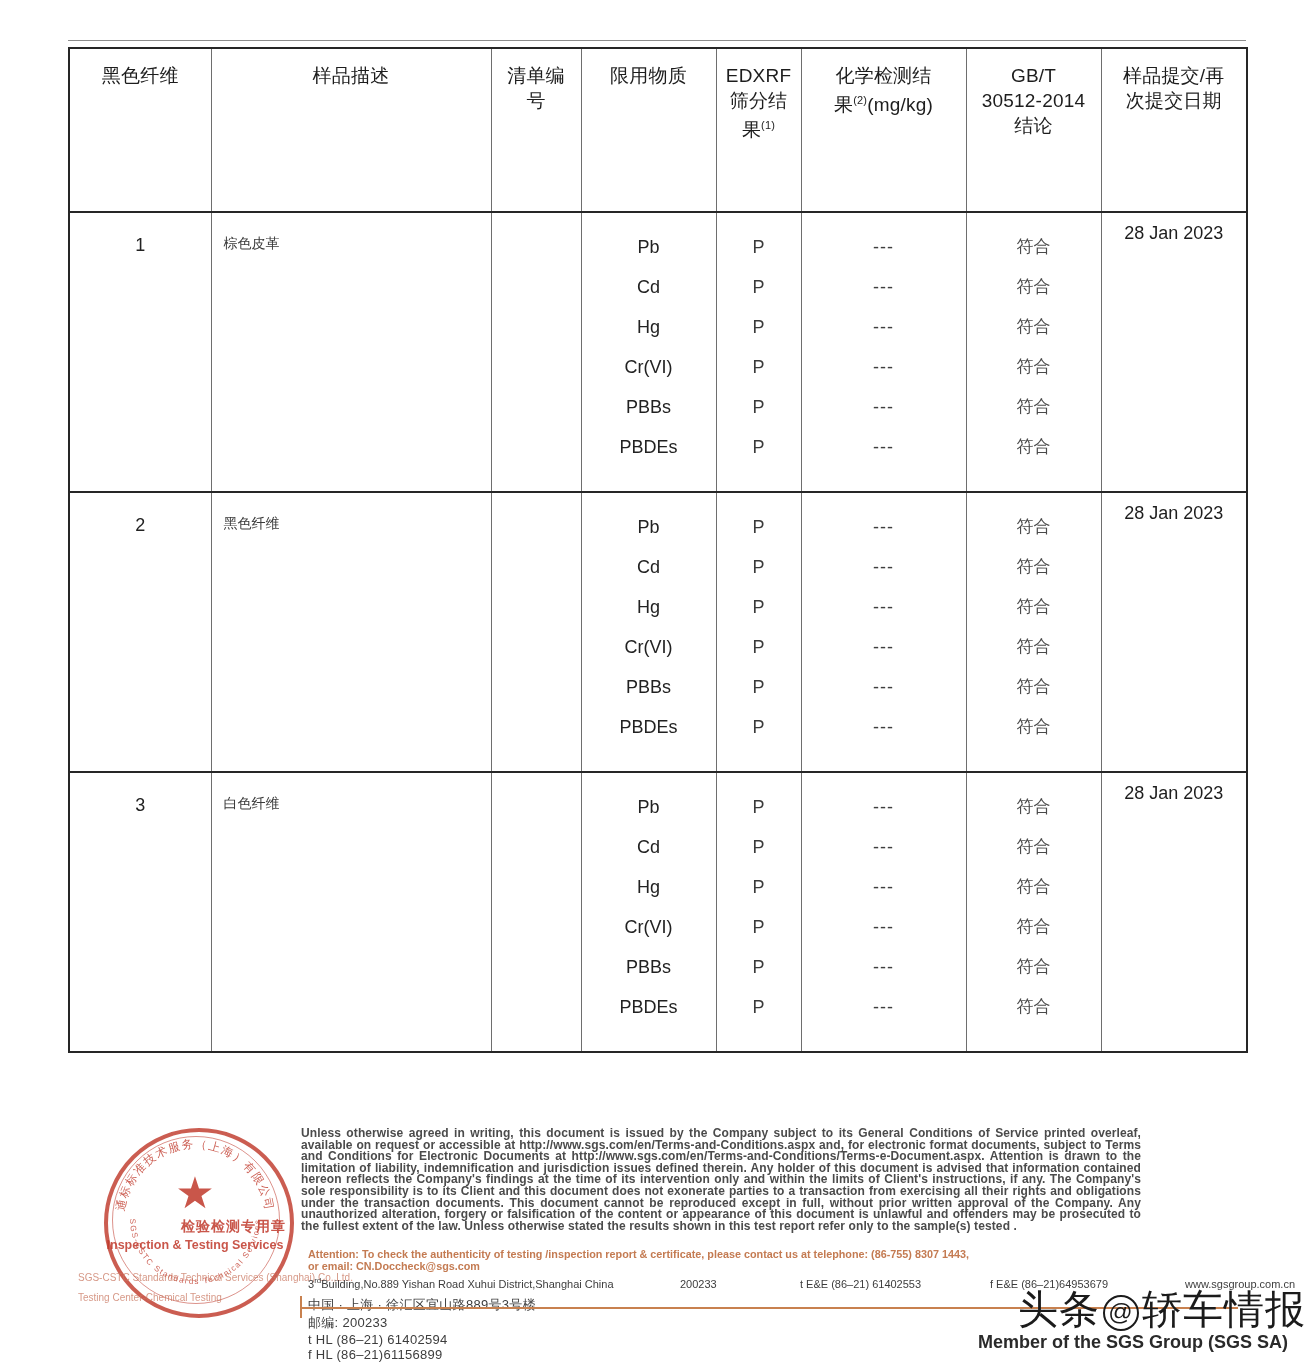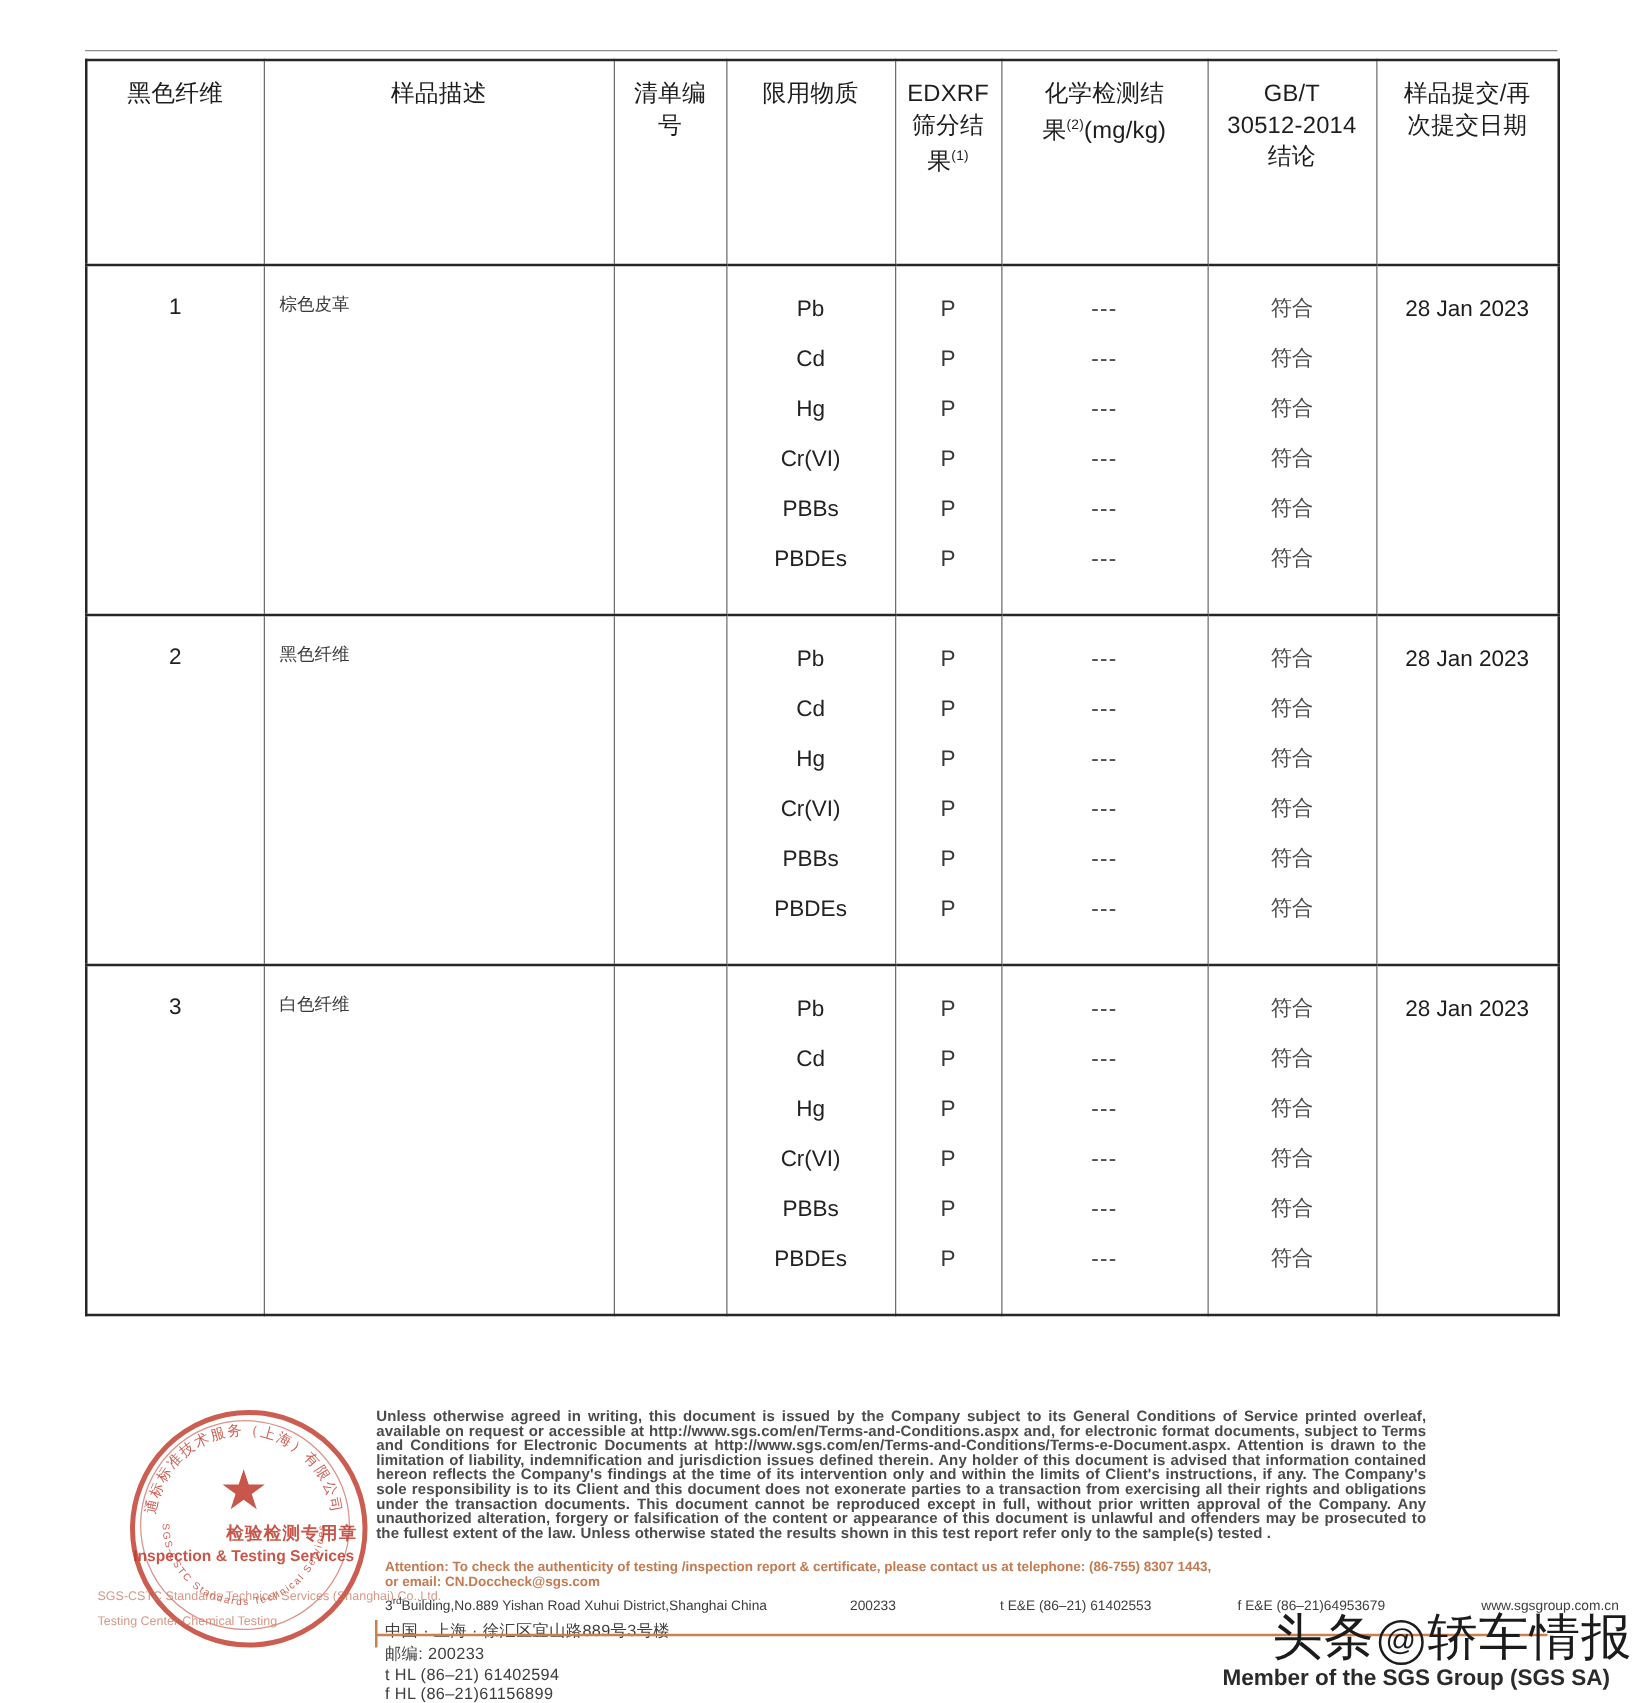--- a/index.html
+++ b/index.html
@@ -47,21 +47,21 @@
     letter-spacing:.2px;
   }
   .hd .ln{display:block;}
   .hd sup{font-size:11px;vertical-align:super;}
 
   
   .cell{font-size:18px;color:#222;}
   .c-no{text-align:center;padding-top:22px;font-size:18px;}
   .c-desc{text-align:left;padding:22px 0 0 12px;font-size:14px;color:#3a3a3a;}
   .c-blank{}
-  .c-date{text-align:center;padding-top:24px;font-size:18px;color:#1d1d1d;white-space:nowrap;}
+  .c-date{text-align:center;padding-top:10px;font-size:18px;color:#1d1d1d;white-space:nowrap;}
 
   .stack{padding:14px 0 24px 0;}
   .stack .item{
     height:40px;line-height:40px;text-align:center;font-size:18px;
   }
   .stack.sub .item{color:#3a3a3a;}
   .stack.dash .item{color:#3f3f3f;letter-spacing:1px;}
   .stack.zh .item{color:#4a4a4a;font-size:17px;}
 
   

